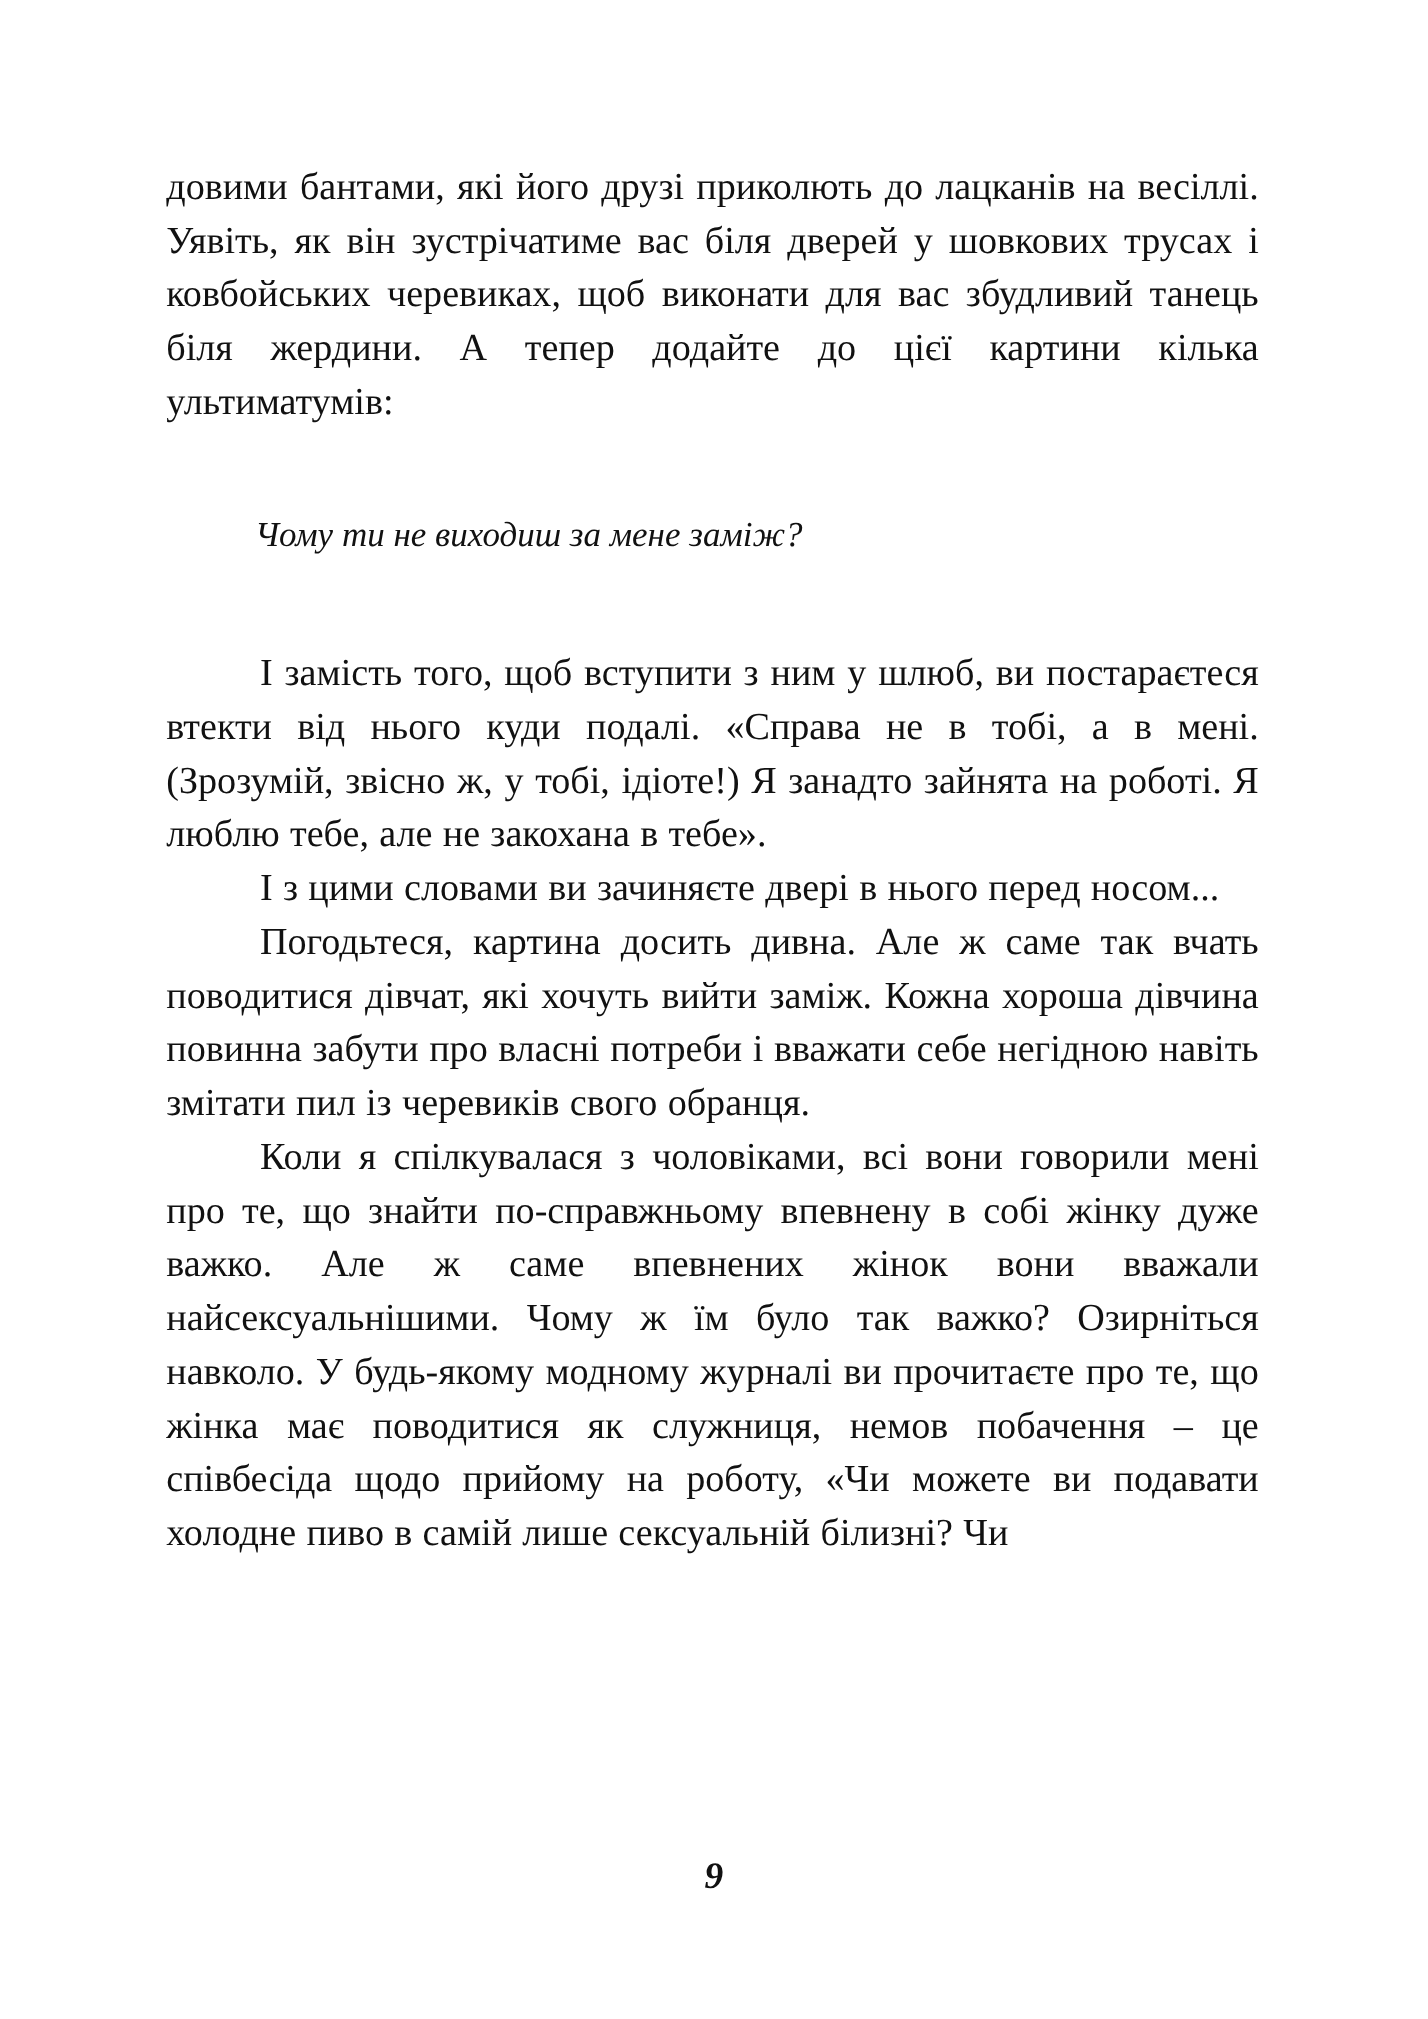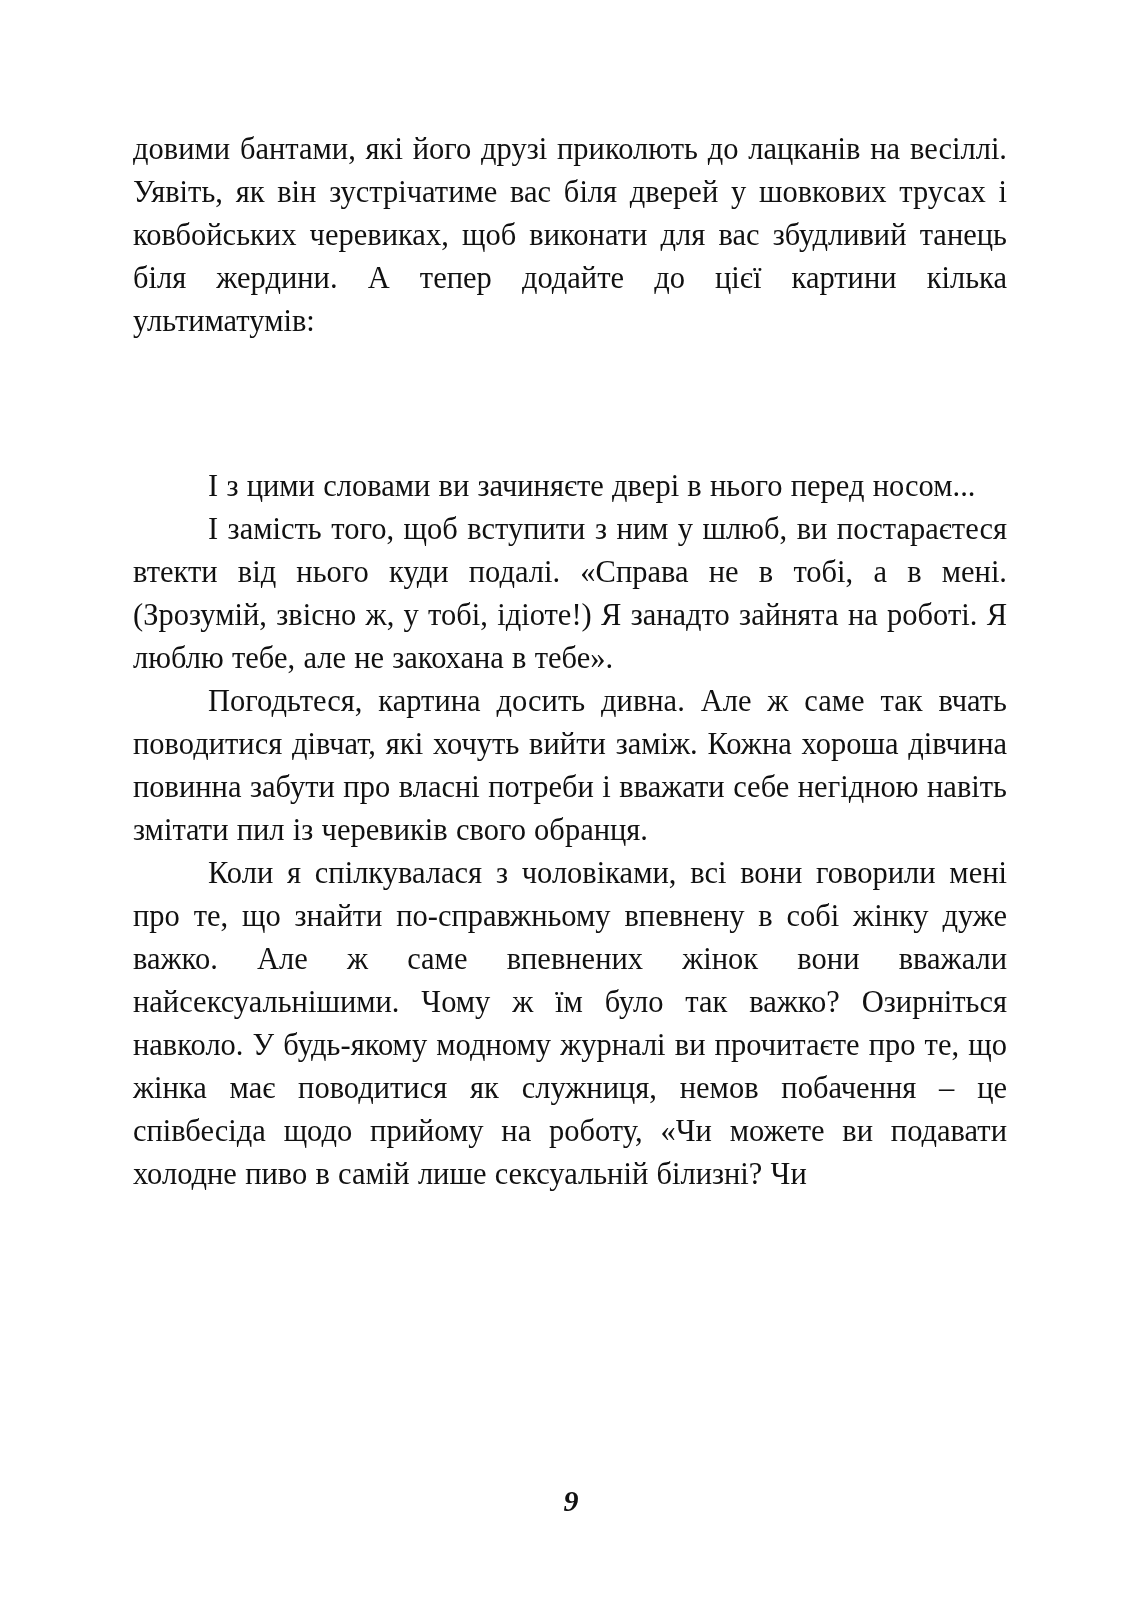--- a/index.html
+++ b/index.html
@@ -75,28 +75,29 @@
 
 <div class="page">
 
   <div class="text-column">
 
     <p class="body-para first">довими бантами, які його друзі приколють до лацканів на весіллі. Уявіть, як він зустрічатиме вас біля дверей у шовкових трусах і ковбойських черевиках, щоб виконати для вас збудливий танець біля жердини. А тепер додайте до цієї картини кілька ультиматумів:</p>
 
     <div class="spacer-before-quote"></div>
 
     <div class="quote-block">
+      <p class="quote-line">Чому ти не виходиш за мене заміж?</p>
     </div>
 
     <div class="spacer-after-quote"></div>
 
 
+    <p class="body-para no-justify-last">І замість того, щоб вступити з ним у шлюб, ви постараєтеся втекти від нього куди подалі. «Справа не в тобі, а в мені. (Зрозумій, звісно ж, у тобі, ідіоте!) Я занадто зайнята на роботі. Я люблю тебе, але не закохана в тебе».</p>
+
     <p class="body-para no-justify-last">І з цими словами ви зачиняєте двері в нього перед носом...</p>
-
-    <p class="body-para no-justify-last">І замість того, щоб вступити з ним у шлюб, ви постараєтеся втекти від нього куди подалі. «Справа не в тобі, а в мені. (Зрозумій, звісно ж, у тобі, ідіоте!) Я занадто зайнята на роботі. Я люблю тебе, але не закохана в тебе».</p>
 
     <p class="body-para no-justify-last">Погодьтеся, картина досить дивна. Але ж саме так вчать поводитися дівчат, які хочуть вийти заміж. Кожна хороша дівчина повинна забути про власні потреби і вважати себе негідною навіть змітати пил із черевиків свого обранця.</p>
 
     <p class="body-para">Коли я спілкувалася з чоловіками, всі вони говорили мені про те, що знайти по-справжньому впевнену в собі жінку дуже важко. Але ж саме впевнених жінок вони вважали найсексуальнішими. Чому ж їм було так важко? Озирніться навколо. У будь-якому модному журналі ви прочитаєте про те, що жінка має поводитися як служниця, немов побачення – це співбесіда щодо прийому на роботу, «Чи можете ви подавати холодне пиво в самій лише сексуальній білизні? Чи</p>
 
   </div>
 
   <div class="page-number">9</div>
 
 </div>

